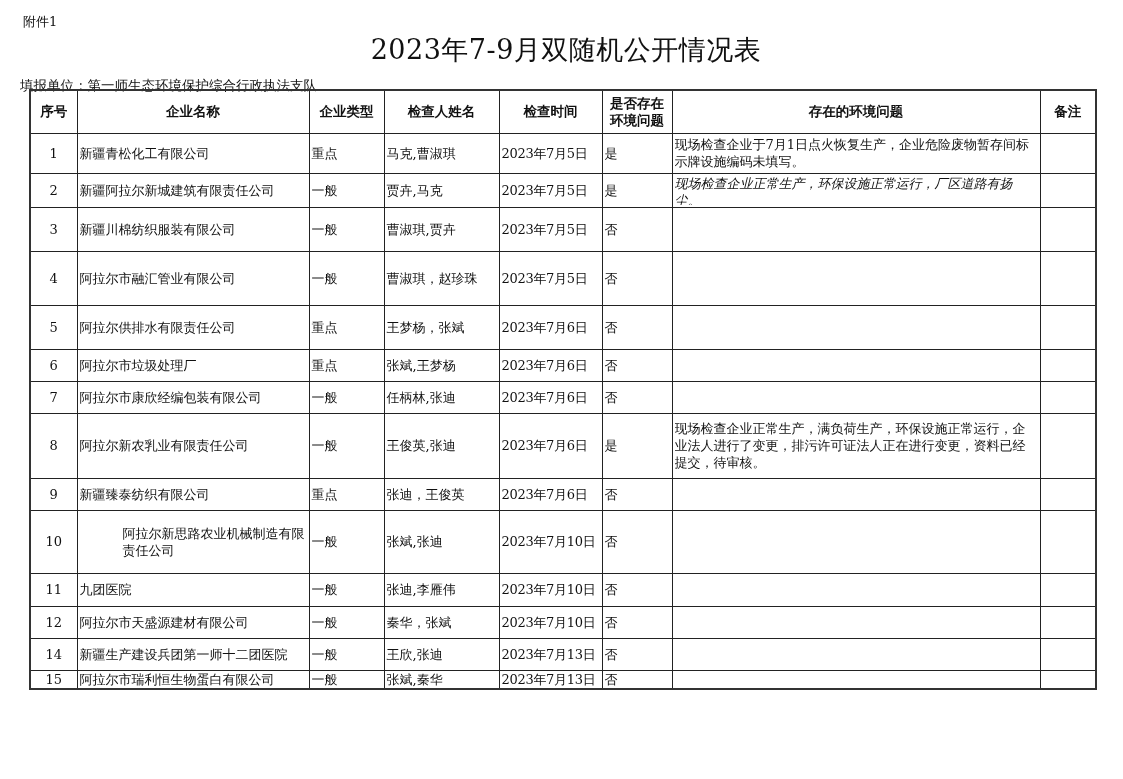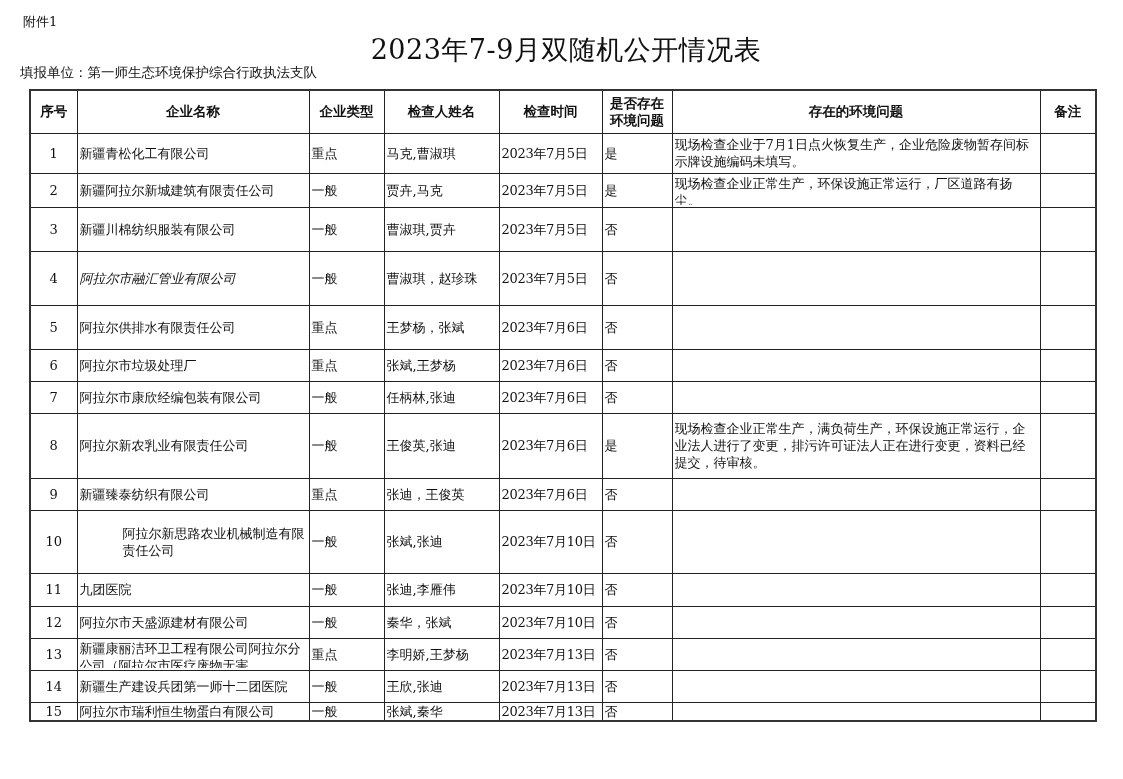--- a/index.html
+++ b/index.html
@@ -1,21 +1,21 @@
 <!DOCTYPE html>
 <html><head>
 <meta charset="utf-8">
 <style>
   html, body { margin:0; padding:0; background:#ffffff; }
   body { width:1123px; height:779px; position:relative; overflow:hidden;
          font-family:"DejaVu Serif","Liberation Serif",serif; color:#111; }
   .attach { position:absolute; left:23px; top:13px; font-size:13px; }
   .title { position:absolute; left:16px; width:1100px; top:32px; text-align:center;
            font-size:27px; letter-spacing:0.5px; color:#111; }
-  .unit { position:absolute; left:20px; top:64px; font-size:13.5px; }
+  .unit { position:absolute; left:20px; top:77px; font-size:13.5px; }
   table.sheet { position:absolute; left:29px; top:89px; border-collapse:collapse;
                 table-layout:fixed; border:2px solid #333; }
   table.sheet td, table.sheet th { border:1px solid #222; padding:0 2px; overflow:hidden;
                 font-size:13px; line-height:17px; vertical-align:middle; }
   table.sheet th { font-family:"DejaVu Sans","Liberation Sans",sans-serif; font-weight:bold;
                    text-align:center; font-size:13.5px; }
   td.c { text-align:center; }
   td.l { text-align:left; }
   .cellwrap { overflow:hidden; }
   .date { font-size:12.5px; letter-spacing:-0.3px; white-space:nowrap; }
@@ -71,42 +71,42 @@
       <tr style="height: 34px;">
     <td class="c">2</td>
     <td class="l">
           <div class="cellwrap" style="max-height: 30px;">新疆阿拉尔新城建筑有限责任公司</div>
         </td>
     <td class="l">一般</td>
     <td class="l">贾卉,马克</td>
     <td class="l date">2023年7月5日</td>
     <td class="l">是</td>
     <td class="l">
-          <div class="cellwrap" style="max-height: 30px;">现场检查企业正常生产，环保设施正常运行，厂区道路有扬尘。</div>
+          <div class="cellwrap" style="max-height: 30px; font-style: italic;">现场检查企业正常生产，环保设施正常运行，厂区道路有扬尘。</div>
         </td>
     <td class="l"></td>
   </tr>
       <tr style="height: 44px;">
     <td class="c">3</td>
     <td class="l">
           <div class="cellwrap" style="max-height: 40px;">新疆川棉纺织服装有限公司</div>
         </td>
     <td class="l">一般</td>
     <td class="l">曹淑琪,贾卉</td>
     <td class="l date">2023年7月5日</td>
     <td class="l">否</td>
     <td class="l">
           <div class="cellwrap" style="max-height: 40px;"></div>
         </td>
     <td class="l"></td>
   </tr>
       <tr style="height: 54px;">
     <td class="c">4</td>
     <td class="l">
-          <div class="cellwrap" style="max-height: 50px; font-style: italic;">阿拉尔市融汇管业有限公司</div>
+          <div class="cellwrap" style="max-height: 50px;">阿拉尔市融汇管业有限公司</div>
         </td>
     <td class="l">一般</td>
     <td class="l">曹淑琪，赵珍珠</td>
     <td class="l date">2023年7月5日</td>
     <td class="l">否</td>
     <td class="l">
           <div class="cellwrap" style="max-height: 50px;"></div>
         </td>
     <td class="l"></td>
   </tr>
@@ -209,34 +209,20 @@
     <td class="l"></td>
   </tr>
       <tr style="height: 32px;">
     <td class="c">12</td>
     <td class="l">
           <div class="cellwrap" style="max-height: 28px;">阿拉尔市天盛源建材有限公司</div>
         </td>
     <td class="l">一般</td>
     <td class="l">秦华，张斌</td>
     <td class="l date">2023年7月10日</td>
-    <td class="l">否</td>
-    <td class="l">
-          <div class="cellwrap" style="max-height: 28px;"></div>
-        </td>
-    <td class="l"></td>
-  </tr>
-      <tr style="height: 32px;">
-    <td class="c">13</td>
-    <td class="l">
-          <div class="cellwrap" style="max-height: 28px;">新疆康丽洁环卫工程有限公司阿拉尔分公司（阿拉尔市医疗废物无害</div>
-        </td>
-    <td class="l">重点</td>
-    <td class="l">李明娇,王梦杨</td>
-    <td class="l date">2023年7月13日</td>
     <td class="l">否</td>
     <td class="l">
           <div class="cellwrap" style="max-height: 28px;"></div>
         </td>
     <td class="l"></td>
   </tr>
       <tr style="height: 32px;">
     <td class="c">14</td>
     <td class="l">
           <div class="cellwrap" style="max-height: 28px;">新疆生产建设兵团第一师十二团医院</div>

